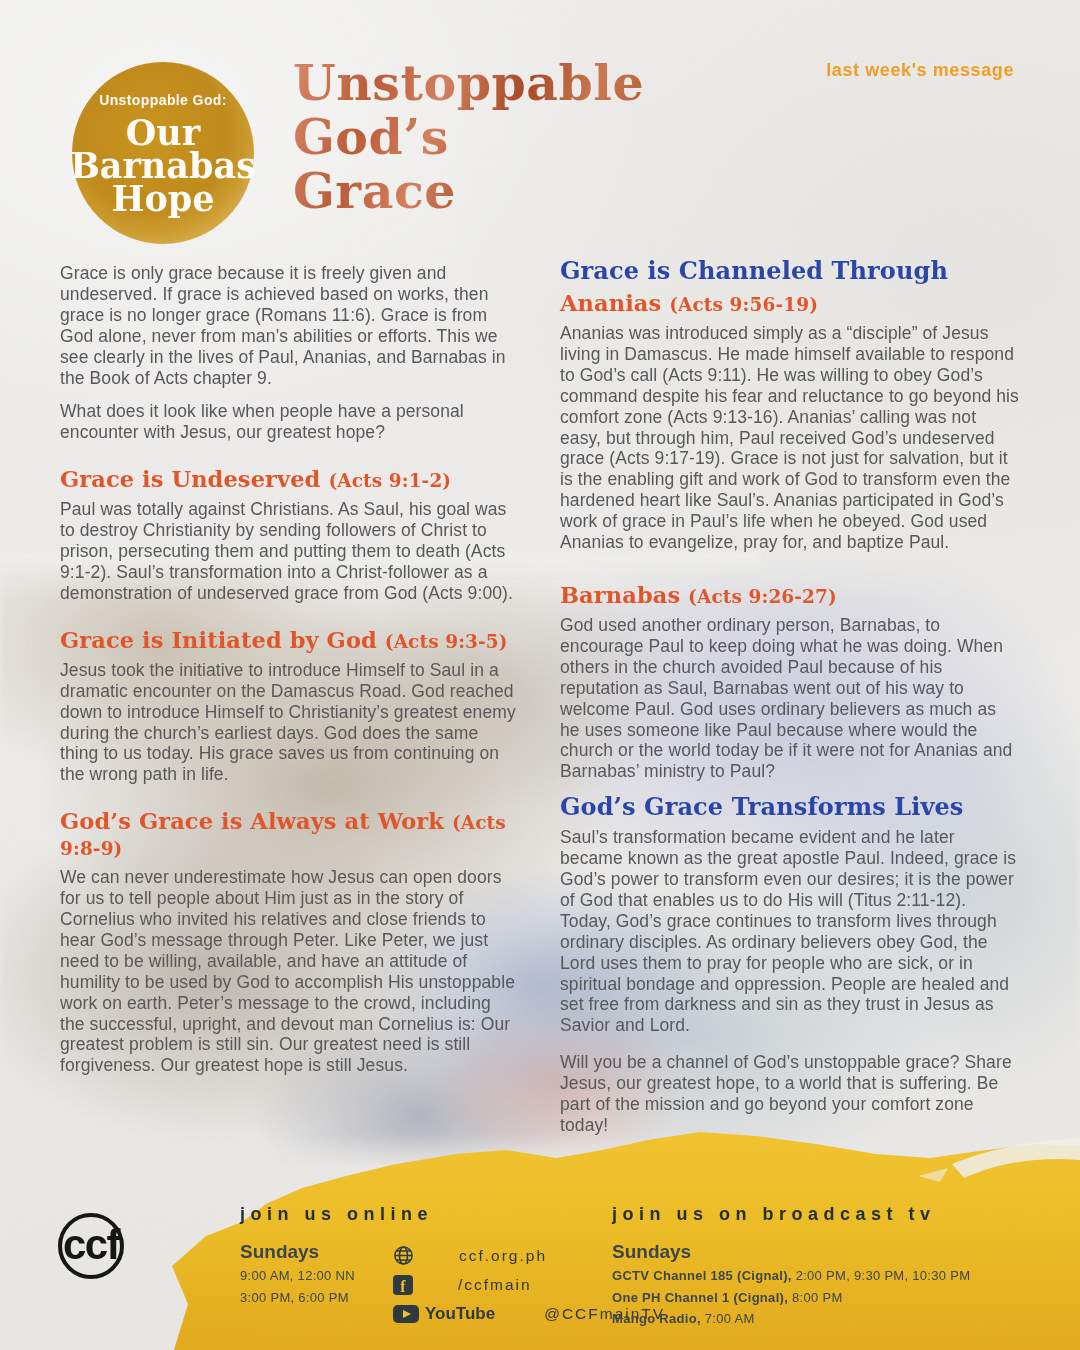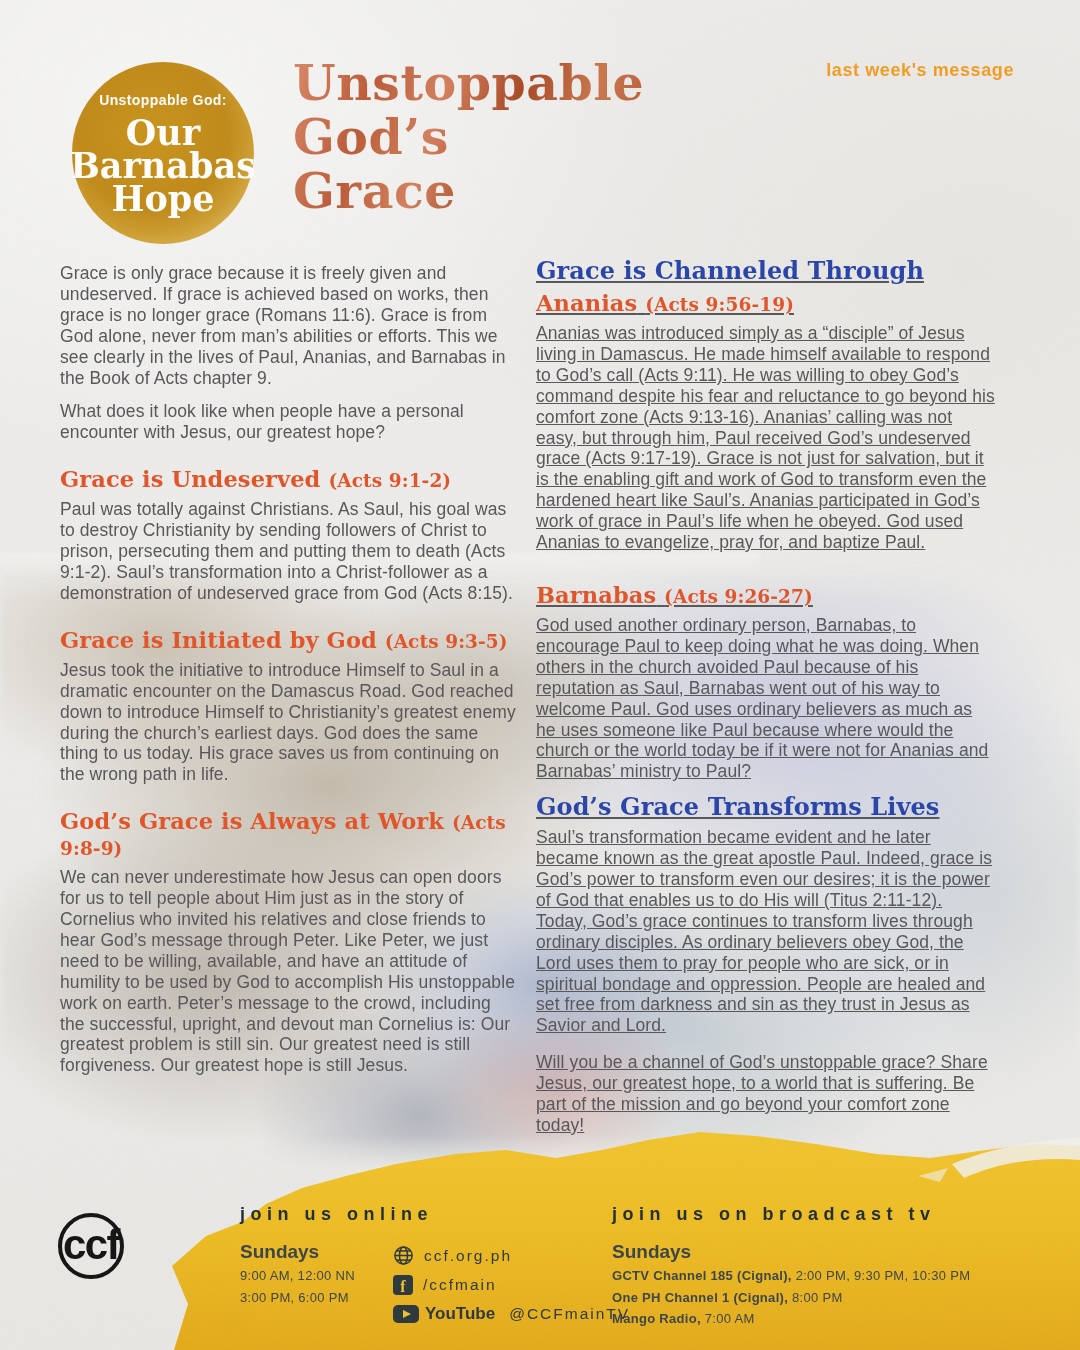--- a/index.html
+++ b/index.html
@@ -54,21 +54,21 @@
     font-size:49px;line-height:54px;letter-spacing:.5px;
     background:linear-gradient(108deg,#d98a69 0%,#bb5c39 22%,#d2805e 40%,#a84a28 60%,#c97850 78%,#b05331 100%);
     -webkit-background-clip:text;background-clip:text;color:transparent;
   }
   .tag{position:absolute;right:66px;top:60px;font-size:18px;font-weight:bold;letter-spacing:.6px;color:#f09d26;}
 
   
   .col{position:absolute;color:#58585a;font-size:17.5px;line-height:20.9px;letter-spacing:.1px;}
   .col p{margin:0;}
   .col-left{left:60px;top:263px;width:457px;}
-  .col-right{left:536px;top:258px;width:459px;text-decoration:underline;}
+  .col-right{left:560px;top:258px;width:459px;}
   .intro1{margin-bottom:13px !important;}
   .section{margin-top:24px;}
   .h-orange{
     margin:0 0 6px 0;font-family:"DejaVu Serif","Liberation Serif",serif;
     color:#e0562a;font-size:22.5px;line-height:25px;font-weight:bold;
   }
   .h-orange .ref{font-size:18.5px;}
   .h-blue{
     margin:0 0 7px 0;font-family:"DejaVu Serif","Liberation Serif",serif;
     color:#2a46a8;font-size:24px;line-height:26px;font-weight:bold;
@@ -89,21 +89,21 @@
   .foot{color:#31393c;}
   .foot-online{position:absolute;left:240px;top:1204px;}
   .foot-broadcast{position:absolute;left:612px;top:1204px;}
   .foot-h{font-size:18px;font-weight:bold;letter-spacing:5.5px;color:#233034;margin-bottom:16px;white-space:nowrap;}
   .foot-day{font-size:19px;font-weight:bold;color:#3d464a;margin-bottom:2px;}
   .foot-line{font-size:13px;line-height:21.5px;color:#3d464a;letter-spacing:.3px;white-space:nowrap;}
   .foot-line .b{font-weight:bold;}
   .foot-cols{display:flex;gap:38px;}
   .social{margin-top:4px;}
   .social-row{display:flex;align-items:center;gap:10px;margin-bottom:9px;}
-  .social-row .txt{font-size:15.5px;letter-spacing:2px;color:#2f3a3e;}
+  .social-row .txt{font-size:15.5px;letter-spacing:2px;color:#2f3a3e;margin-left:35px;}
   .icon-globe svg{display:block;}
   .icon-fb{width:20px;height:20px;background:#2f3a3e;border-radius:4px;display:flex;align-items:flex-end;justify-content:center;}
   .icon-fb span{color:#ecc22f;font-weight:bold;font-size:16px;line-height:16px;font-family:"Liberation Serif",serif;}
   .icon-yt{width:26px;height:18px;background:#2f3a3e;border-radius:5px;position:relative;}
   .icon-yt:after{content:"";position:absolute;left:10px;top:5px;border-left:8px solid #ecc22f;border-top:4px solid transparent;border-bottom:4px solid transparent;}
   .yt-word{font-weight:bold;font-size:17px;letter-spacing:0;color:#2f3a3e;margin-right:4px;margin-left:-4px;}
 </style>
 </head>
 <body>
 
@@ -137,21 +137,21 @@
 
   <div class="col col-left">
     <p class="intro1">Grace is only grace because it is freely given and undeserved. If grace is achieved based on works, then grace is no longer grace (Romans 11:6). Grace is from God alone, never from man’s abilities or efforts. This we see clearly in the lives of Paul, Ananias, and Barnabas in the Book of Acts chapter 9.</p>
     <p>What does it look like when people have a personal encounter with Jesus, our greatest hope?</p>
 
     <div class="section">
       <h3 class="h-orange">
         <span>Grace is Undeserved</span>
         <span class="ref">(Acts 9:1-2)</span>
       </h3>
-      <p>Paul was totally against Christians. As Saul, his goal was to destroy Christianity by sending followers of Christ to prison, persecuting them and putting them to death (Acts 9:1-2). Saul’s transformation into a Christ-follower as a demonstration of undeserved grace from God (Acts 8:15).</p>
+      <p>Paul was totally against Christians. As Saul, his goal was to destroy Christianity by sending followers of Christ to prison, persecuting them and putting them to death (Acts 9:1-2). Saul’s transformation into a Christ-follower as a demonstration of undeserved grace from God (Acts 9:00).</p>
     </div>
 
     <div class="section">
       <h3 class="h-orange">
         <span>Grace is Initiated by God</span>
         <span class="ref">(Acts 9:3-5)</span>
       </h3>
       <p>Jesus took the initiative to introduce Himself to Saul in a dramatic encounter on the Damascus Road. God reached down to introduce Himself to Christianity’s greatest enemy during the church’s earliest days. God does the same thing to us today. His grace saves us from continuing on the wrong path in life.</p>
     </div>
 

